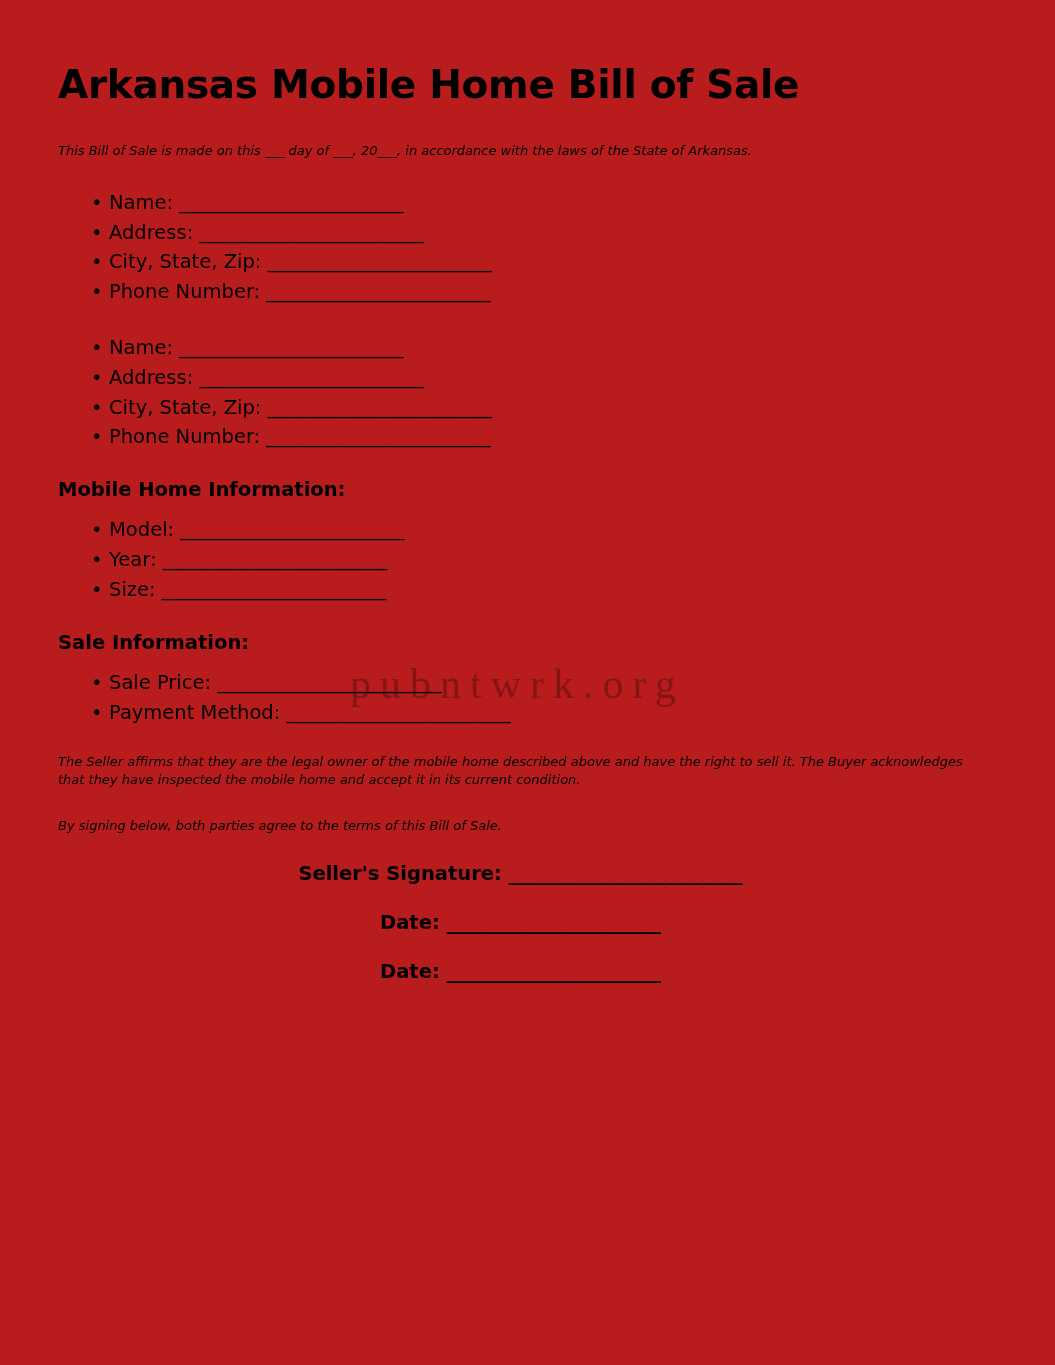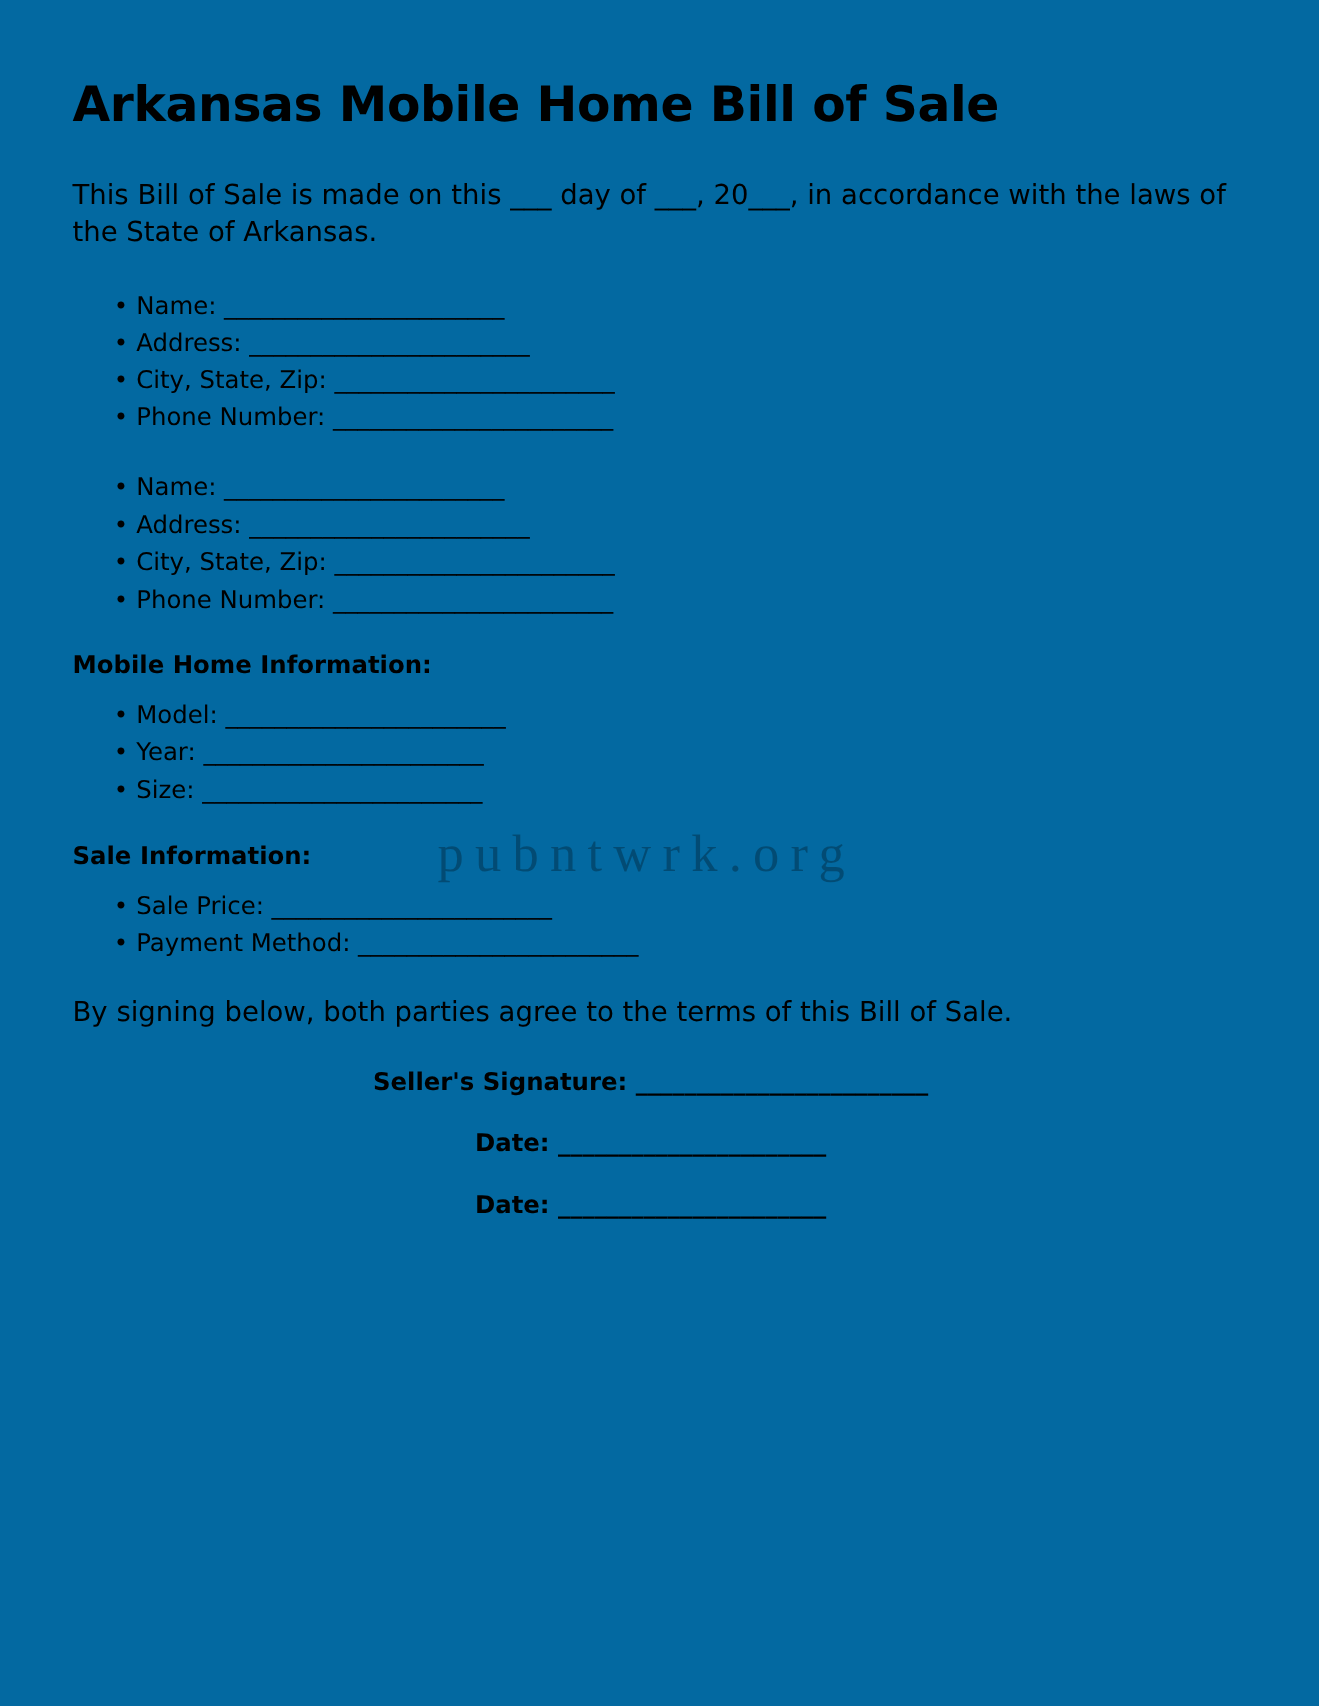--- a/index.html
+++ b/index.html
@@ -16,45 +16,46 @@
     color: #000000;
     -webkit-font-smoothing: antialiased;
   }
 
   .page {
     position: absolute;
     left: 0;
     top: 0;
     width: 1055px;
     height: 1365px;
-    background: #0369a1;
+    background: #b91c1c;
   }
 
   .content {
     position: absolute;
     left: 58px;
     top: 62px;
     width: 925px;
   }
 
   h1.doc-title {
     font-size: 39px;
     font-weight: bold;
     letter-spacing: -0.3px;
     line-height: 1.18;
     margin: 0 0 34px 0;
     color: #000;
   }
 
   p.para {
-    font-size: 22px;
+    font-size: 13px;
     line-height: 1.36;
     margin: 0 0 28px 0;
     color: #000;
     max-width: 925px;
+    font-style: italic;
   }
 
   h2.section-heading {
     font-size: 19.5px;
     font-weight: bold;
     margin: 0 0 14px 0;
     color: #000;
   }
 
   ul.field-list {
@@ -149,20 +150,21 @@
     </section>
 
     <section>
       <h2 class="section-heading">Sale Information:</h2>
       <ul class="field-list">
         <li>Sale Price: _______________________</li>
         <li>Payment Method: _______________________</li>
       </ul>
     </section>
 
+    <p class="para">The Seller affirms that they are the legal owner of the mobile home described above and have the right to sell it. The Buyer acknowledges that they have inspected the mobile home and accept it in its current condition.</p>
 
     <p class="para">By signing below, both parties agree to the terms of this Bill of Sale.</p>
 
     <div class="sig-block">
       <div class="sig-line">Seller's Signature: ________________________</div>
       <div class="sig-line">Date: ______________________</div>
       <div class="sig-line">Date: ______________________</div>
     </div>
 
   </div>

